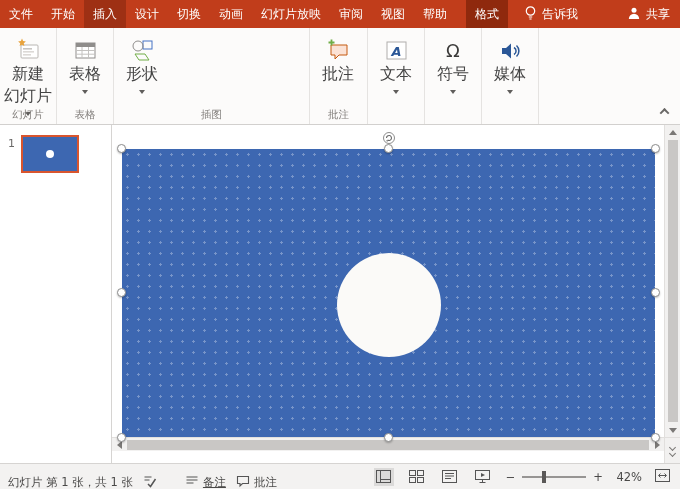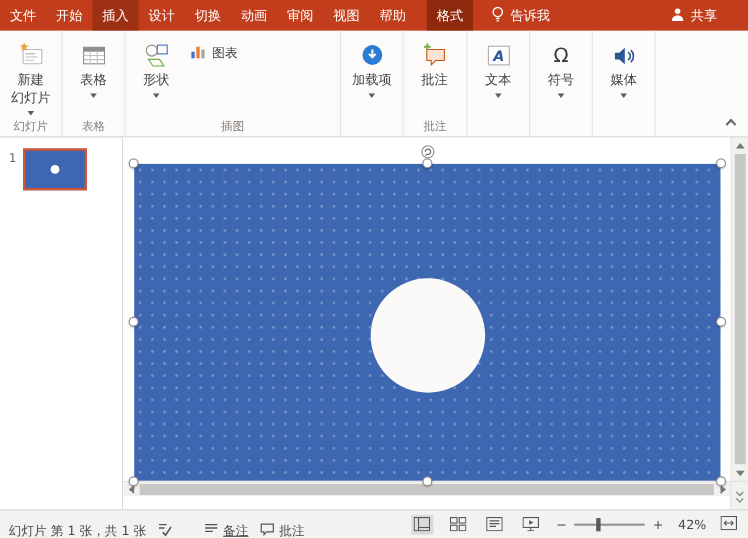--- a/index.html
+++ b/index.html
@@ -7,29 +7,29 @@
   body { font-family: "DejaVu Sans", "Liberation Sans", sans-serif; font-size: 12px; color: #333; background: #fff; overflow: hidden; }
   .app { width: 680px; height: 489px; display: flex; flex-direction: column; }
 
   
   .titlebar { height: 28px; background: var(--ribbon-red, #C13D1B); display: flex; align-items: stretch; flex: none; }
   .tabs { display: flex; }
   .tab { display: flex; align-items: center; padding: 0 9px; color: #fff; font-size: 12px; white-space: nowrap; }
   .tab.selected { background: var(--tab-selected-red, #9E3014); }
   .tab.contextual { background: var(--contextual-tab-red, #8F290D); margin-left: 10px; }
   .tellme { display: flex; align-items: center; gap: 5px; color: #fff; margin-left: 16px; }
-  .titlebar-right { margin-left: auto; display: flex; align-items: center; gap: 5px; color: #fff; padding-right: 28px; text-align: right; }
+  .titlebar-right { margin-left: auto; display: flex; align-items: center; gap: 5px; color: #fff; padding-right: 10px; text-align: right; }
 
   
   .ribbon { height: 97px; background: #FCFBFA; border-bottom: 1px solid #D2D0CE; display: flex; position: relative; flex: none; }
   .rgroup { position: relative; border-right: 1px solid #E5E3E1; display: flex; padding: 0 2px; }
   .glabel { position: absolute; bottom: 2px; left: 0; right: 0; text-align: center; font-size: 10.5px; color: #807D7A; }
   .bigbtn { width: 52px; display: flex; flex-direction: column; align-items: center; padding-top: 8px; gap: 1px; }
   .bicon { height: 28px; width: 30px; display: flex; align-items: center; justify-content: center; }
-  .blabel { font-size: 12px; color: #444; line-height: 1.3; text-align: left; white-space: nowrap; }
+  .blabel { font-size: 16px; color: #444; line-height: 1.3; text-align: left; white-space: nowrap; font-family: Liberation Mono, monospace; }
   .caretd { width: 0; height: 0; border-left: 3.5px solid transparent; border-right: 3.5px solid transparent; border-top: 4px solid #5F5D5B; margin-top: 3px; }
   .ill-inner { display: flex; }
   .ill-col { display: flex; flex-direction: column; padding-top: 10px; gap: 4px; }
   .smallbtn { display: flex; align-items: center; gap: 5px; height: 20px; padding: 0 4px; font-size: 11.5px; color: #444; white-space: nowrap; }
   .omega { font-size: 18px; color: #3B3A39; }
   .ribbon-collapse { position: absolute; right: 8px; bottom: 6px; width: 16px; height: 14px; display: flex; align-items: center; justify-content: center; }
   .chev-up { width: 7px; height: 7px; border-top: 2px solid #6A6866; border-left: 2px solid #6A6866; transform: rotate(45deg) translate(1px,1px); }
 
   
   .workspace { display: flex; height: 338px; flex: none; }
@@ -87,20 +87,21 @@
 <div class="app">
 
   <header class="titlebar">
     <nav class="tabs">
       <div class="tab">文件</div>
       <div class="tab">开始</div>
       <div class="tab selected">插入</div>
       <div class="tab">设计</div>
       <div class="tab">切换</div>
       <div class="tab">动画</div>
+      <div class="tab">幻灯片放映</div>
       <div class="tab">审阅</div>
       <div class="tab">视图</div>
       <div class="tab">帮助</div>
       <div class="tab contextual">格式</div>
     </nav>
     <div class="tellme">
       <span>
         <svg width="13" height="16" viewBox="0 0 13 16" fill="none" stroke="#fff" stroke-width="1.2">
           <circle cx="6.5" cy="6" r="4.2"></circle>
             <path d="M4.8 12 h3.4 M5.4 14 h2.2"></path>
@@ -161,47 +162,25 @@
             <svg width="27" height="27" viewBox="0 0 27 27" fill="none">
               <rect x="14" y="4" width="9" height="8" stroke="#4472C4"></rect>
               <circle cx="9" cy="9" r="5" stroke="#8F8D8B"></circle>
               <path d="M6 17 h10 l4 6 H10 z" stroke="#70AD47"></path>
             </svg>
           </span>
           <span class="blabel">形状</span>
           <span class="caretd"></span>
         </div>
         <div class="ill-col">
-          <div class="smallbtn">
-            <span>
-              <svg width="16" height="16" viewBox="0 0 16 16">
-                <rect x="2" y="8" width="3" height="6" fill="#4472C4"></rect>
-                <rect x="6.5" y="3.5" width="3" height="10.5" fill="#ED7D31"></rect>
-                <rect x="11" y="6" width="3" height="8" fill="#A5A5A5"></rect>
-              </svg>
-            </span>
-            <span>图表</span>
-          </div>
         </div>
       </div>
       <div class="glabel">插图</div>
     </div>
 
-    <div class="rgroup">
-      <div class="bigbtn">
-        <span class="bicon">
-          <svg width="27" height="27" viewBox="0 0 27 27">
-            <circle cx="13.5" cy="13" r="9" fill="#2B7CD3"></circle>
-            <path d="M13.5 8 v7 M10.5 12 l3 3.2 3 -3.2" stroke="#fff" stroke-width="1.8" fill="none"></path>
-          </svg>
-        </span>
-        <span class="blabel">加载项</span>
-        <span class="caretd"></span>
-      </div>
-    </div>
 
 
     <div class="rgroup" style="width:58px">
       <div class="bigbtn">
         <span class="bicon">
           <svg width="27" height="27" viewBox="0 0 27 27">
             <path d="M6 8 h16 v10 h-8 l-4 4 v-4 h-4 z" fill="#FBE2D5" stroke="#C55A11"></path>
             <path d="M6.5 2.5 v6 M3.5 5.5 h6" stroke="#70AD47" stroke-width="1.8" fill="none"></path>
           </svg>
         </span>

